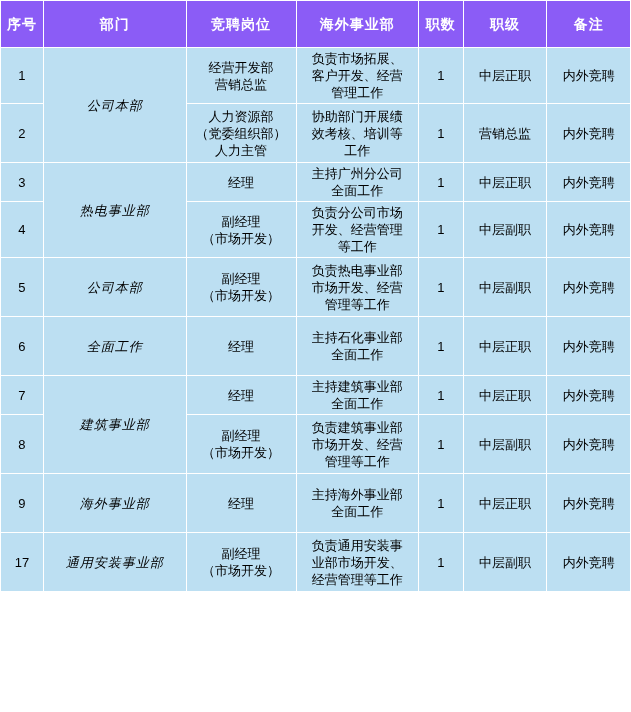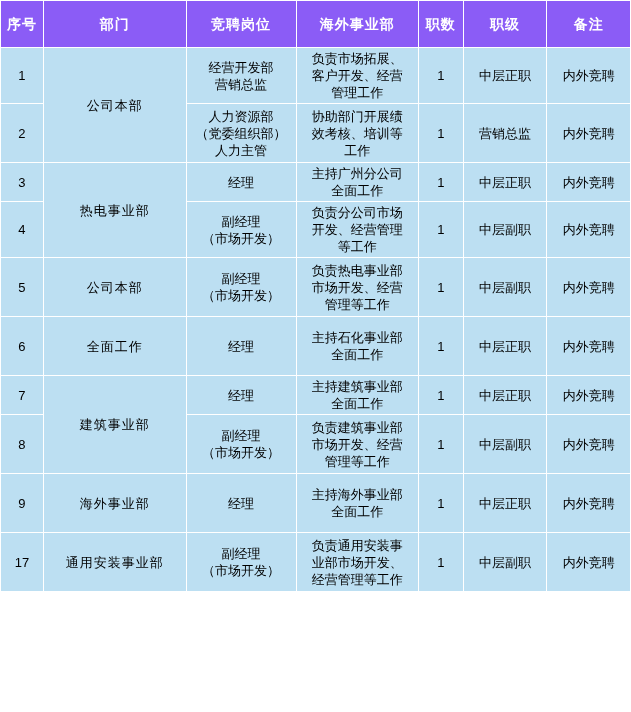--- a/index.html
+++ b/index.html
@@ -35,20 +35,21 @@
     height: 42px;
     font-size: 14px;
     letter-spacing: 1px;
   }
   #job-table tbody td {
     background: #bcdff2;
   }
   #job-table tbody td.dept-cell {
     background: #bcdff2;
     letter-spacing: 1px;
+    font-style: italic;
   }
   .col-no    { width: 42px; }
   .col-dept  { width: 140px; }
   .col-post  { width: 108px; }
   .col-duty  { width: 120px; }
   .col-cnt   { width: 44px; }
   .col-level { width: 82px; }
   .col-note  { width: 82px; }
   .r-tall td { height: 54px; }
   .nowrap-small { white-space: nowrap; }

